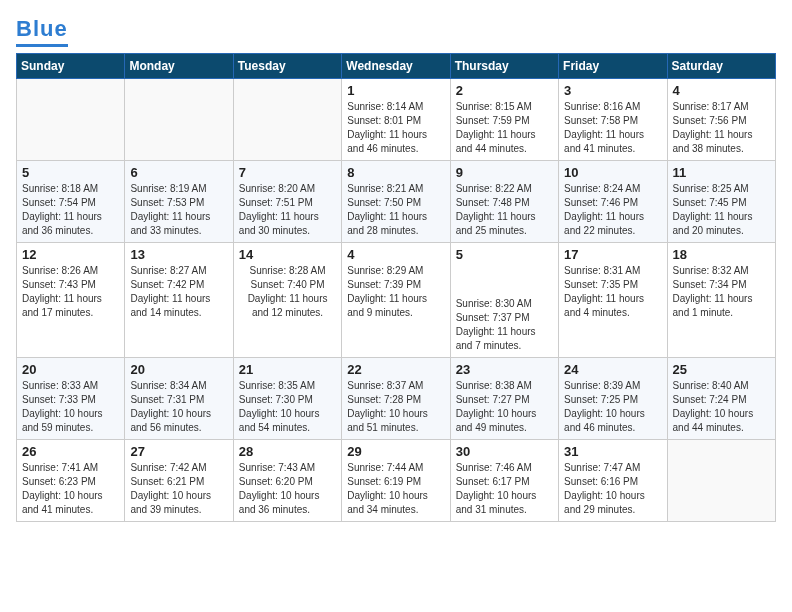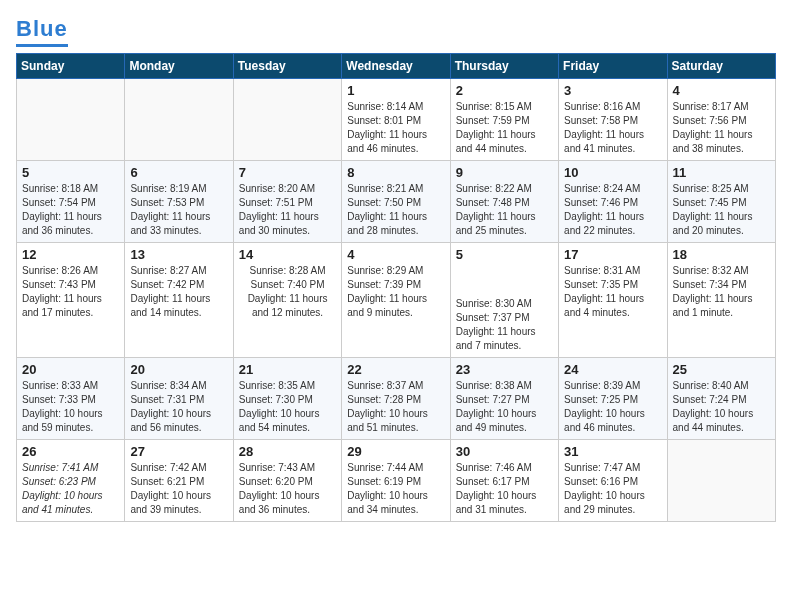--- a/index.html
+++ b/index.html
@@ -275,21 +275,21 @@
         <td>
           <span class="day-num">25</span>
           <div class="day-info" style="white-space: pre-wrap;">Sunrise: 8:40 AM
 Sunset: 7:24 PM
 Daylight: 10 hours and 44 minutes.</div>
         </td>
       </tr>
       <tr>
         <td>
           <span class="day-num">26</span>
-          <div class="day-info" style="white-space: pre-wrap; font-style: italic;">Sunrise: 7:41 AM
+          <div class="day-info" style="white-space: pre-wrap;">Sunrise: 7:41 AM
 Sunset: 6:23 PM
 Daylight: 10 hours and 41 minutes.</div>
         </td>
         <td>
           <span class="day-num">27</span>
           <div class="day-info" style="white-space: pre-wrap;">Sunrise: 7:42 AM
 Sunset: 6:21 PM
 Daylight: 10 hours and 39 minutes.</div>
         </td>
         <td>

